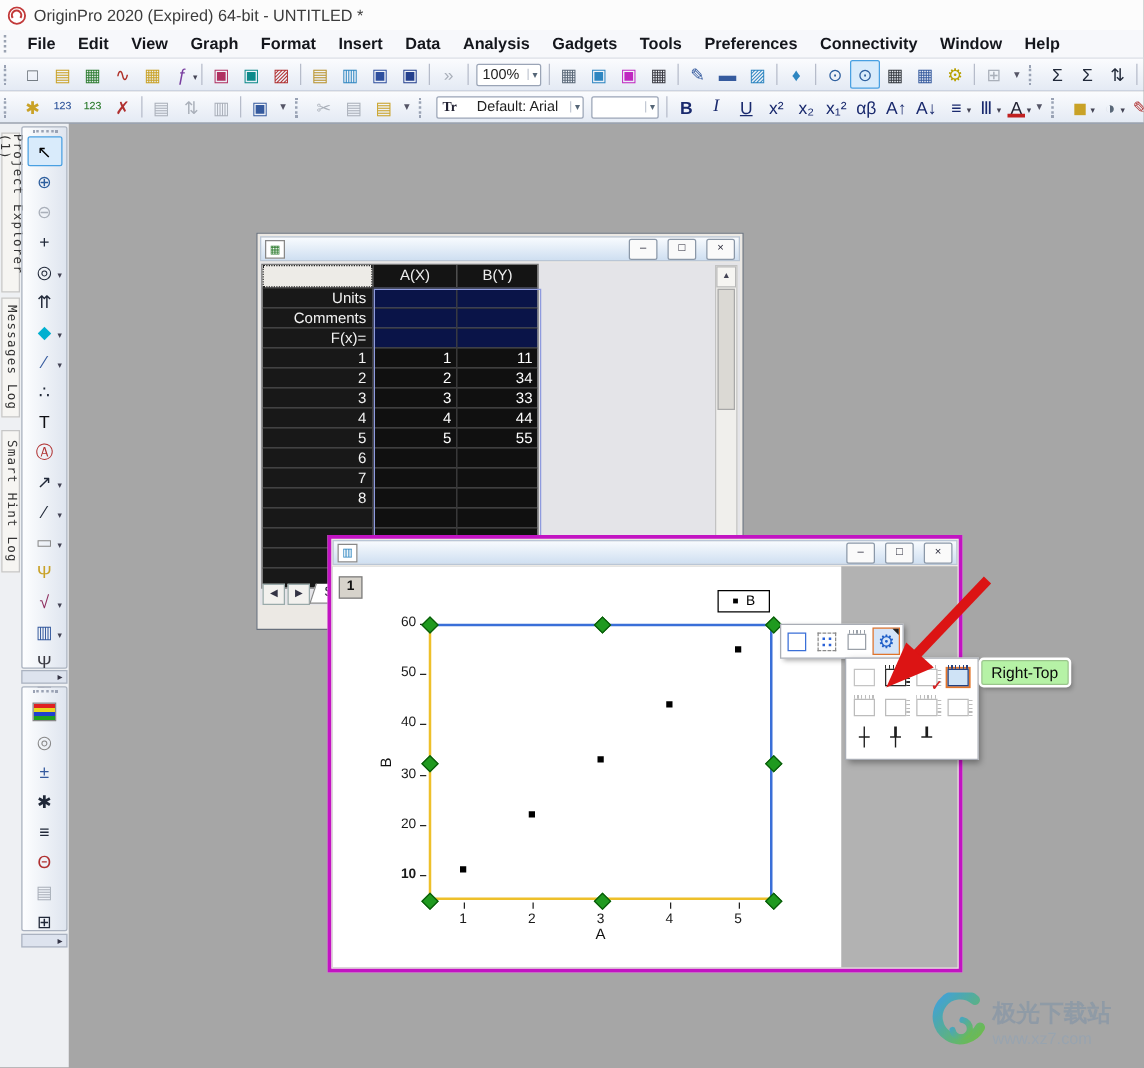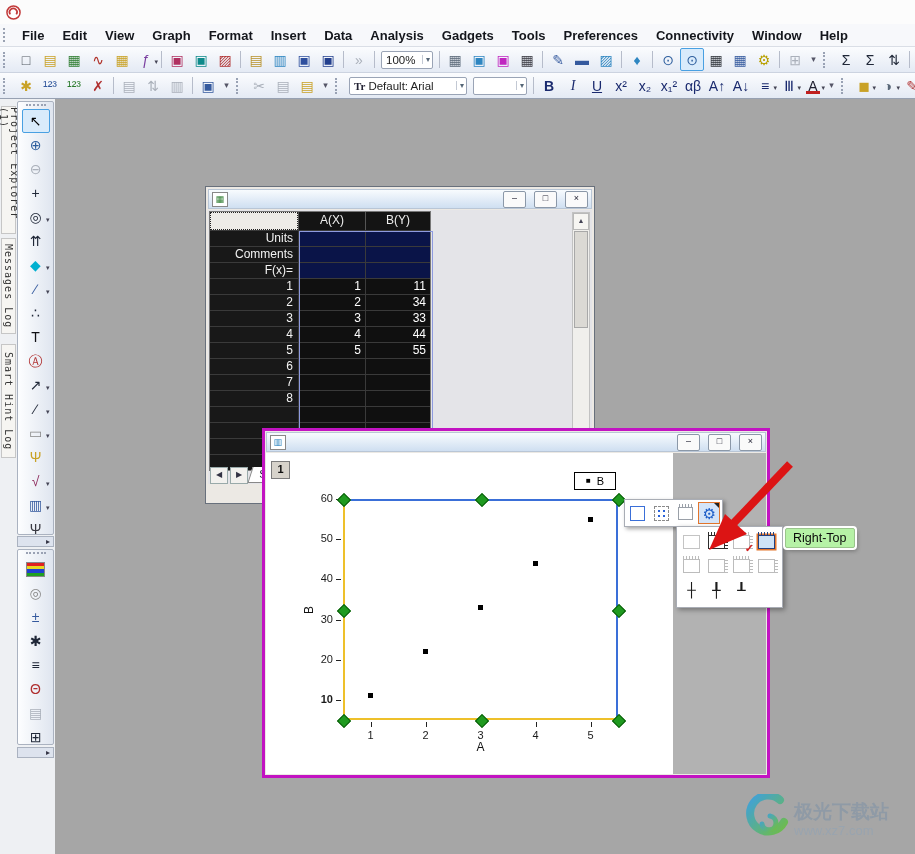--- a/index.html
+++ b/index.html
@@ -25,21 +25,21 @@
   .tbtn .gl{font-size:14px;line-height:1;}
   .tbtn.tiny{width:11px;} .tbtn.tiny .gl{font-size:9px;color:#556;}
   .tbtn.gray .gl{color:#aab0ba !important;}
   .tbtn.framed{border:1px solid #49a0e2;background:#d9ebfb;}
   .tbtn .dd{font-style:normal;font-size:7px;color:#445;position:absolute;right:-1px;bottom:4px;}
   .tbtn.bold .gl{font-weight:bold;} .tbtn.italic .gl{font-style:italic;font-family:"Liberation Serif",serif;}
   .tbtn.underline .gl{text-decoration:underline;}
   .tbtn.fontcolor::after{content:"";position:absolute;left:4px;right:4px;bottom:2px;height:3px;background:#c02020;}
   .combo{height:18px;border:1px solid #9aa4b6;background:#fff;border-radius:2px;display:flex;
          align-items:center;margin:0 3px;padding:0 2px 0 4px;flex:0 0 auto;position:relative;box-sizing:border-box;}
-  .combo .cpre{font-size:11px;color:#223;font-family:"Liberation Serif",serif;margin-right:3px;}
+  .combo .cpre{font-size:11px;color:#223;font-family:"Liberation Serif",serif;margin-right:16px;}
   .combo .cval{font-size:11.5px;color:#222;flex:1;white-space:nowrap;overflow:hidden;}
   .combo .carr{font-style:normal;font-size:8px;color:#567;border-left:1px solid #c3c9d4;padding-left:3px;margin-left:3px;}
   
   #sidecol{position:absolute;left:0;top:99px;width:55px;height:755px;background:#eef0f3;}
   .vtab{position:absolute;left:1px;width:15px;background:#f6f5f2;border:1px solid #c6c6c6;border-radius:0 0 0 0;
         writing-mode:vertical-rl;font-family:"DejaVu Sans Mono",monospace;font-size:10px;color:#333;
         display:flex;align-items:center;justify-content:center;letter-spacing:1px;box-sizing:border-box;}
   #sidetools,#sidetools2{position:absolute;left:17px;width:37px;box-sizing:border-box;
         background:linear-gradient(90deg,#fdfeff,#dfe5ef);border:1px solid #aab2c0;border-radius:2px;
         display:flex;flex-direction:column;align-items:center;padding-top:7px;}
@@ -147,20 +147,21 @@
   #wmtext .l2{font-size:13px;color:#98a4b0;}
 </style>
 </head>
 <body>
 
 <div id="titlebar">
   <svg id="appicon" viewBox="0 0 16 16">
     <circle cx="8" cy="8" r="7" fill="#fff" stroke="#c23a3a" stroke-width="1.6"></circle>
     <path d="M4.5 10 A4 4 0 1 1 11 10" fill="none" stroke="#c23a3a" stroke-width="1.8"></path>
   </svg>
+  <span class="ttext">OriginPro 2020 (Expired) 64-bit - UNTITLED *</span>
 </div>
 
 <div id="menubar">
   <span class="mgrip"></span>
   <span id="menuitems"><span class="mitem">File</span><span class="mitem">Edit</span><span class="mitem">View</span><span class="mitem">Graph</span><span class="mitem">Format</span><span class="mitem">Insert</span><span class="mitem">Data</span><span class="mitem">Analysis</span><span class="mitem">Gadgets</span><span class="mitem">Tools</span><span class="mitem">Preferences</span><span class="mitem">Connectivity</span><span class="mitem">Window</span><span class="mitem">Help</span></span>
 </div>
 
 <div id="tb1" class="tbar">
     <span class="grip"></span>
     <span class="tbtn">

